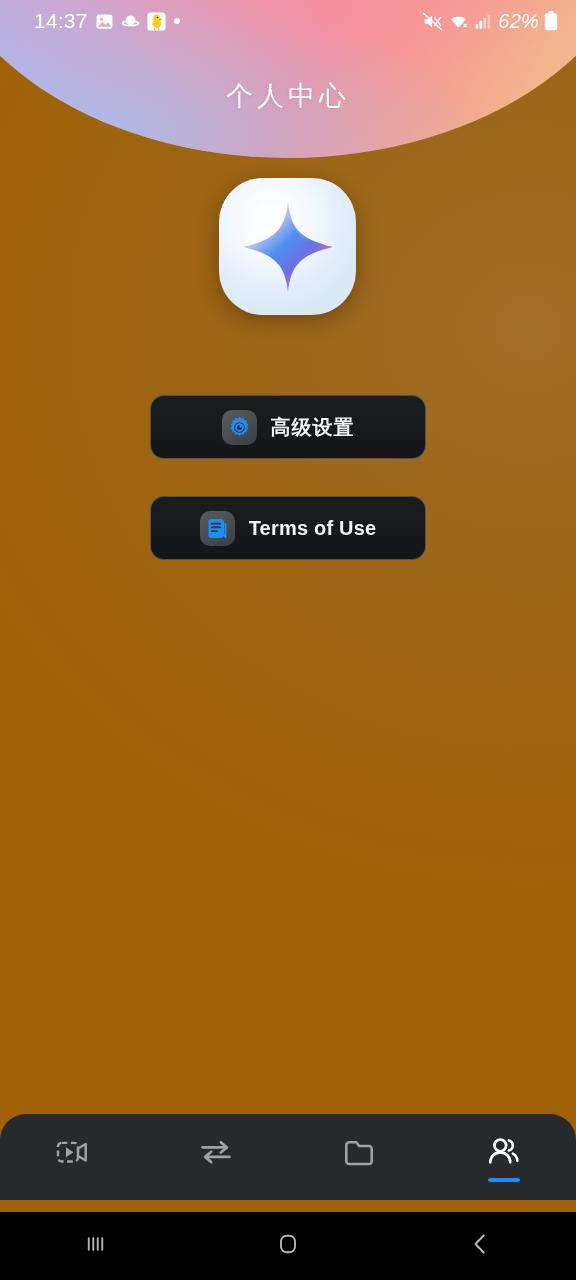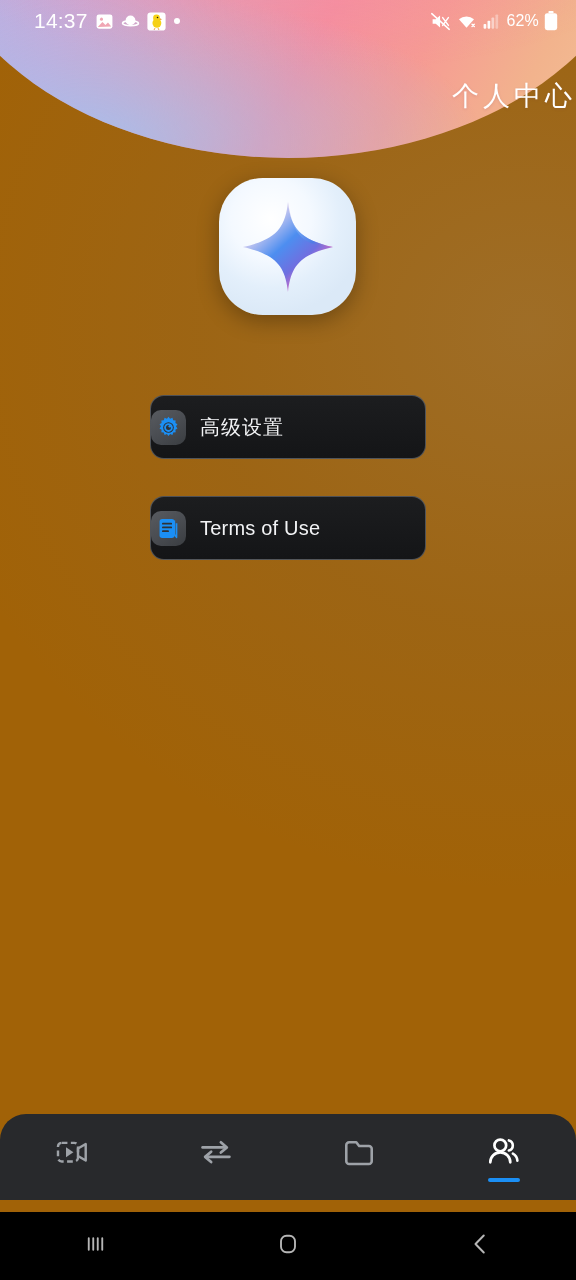--- a/index.html
+++ b/index.html
@@ -65,26 +65,26 @@
     position:absolute; left:0; top:0; width:576px; height:42px;
     display:flex; align-items:center;
     padding:0 18px 0 34px;
     color:#fff;
     z-index:8;
   }
   #status-left { display:flex; align-items:center; gap:7px; }
   #clock { font-size:21px; letter-spacing:0.2px; color:#ffffff; font-weight:400; }
   .st-ico { display:inline-flex; align-items:center; justify-content:center; }
   #status-right { margin-left:auto; display:flex; align-items:center; gap:5px; }
-  #battery-pct { font-size:16px; color:#fff; letter-spacing:0.2px; }
+  #battery-pct { font-size:20px; color:#fff; letter-spacing:0.2px;font-style:italic; }
 
   
   #page-title {
     position:absolute; top:78px; left:0; width:576px;
-    text-align:right;
+    text-align:center;
     color:#ffffff;
     font-size:27px;
     letter-spacing:4px;
     font-weight:400;
     z-index:9;
     text-shadow:0 1px 3px rgba(120,60,90,0.18);
   }
 
   
   #app-logo {
@@ -105,23 +105,24 @@
     width:276px;
     z-index:5;
   }
   .menu-card {
     position:relative;
     height:64px;
     margin-bottom:37px;
     border-radius:14px;
     background:linear-gradient(180deg,#1c1d1f 0%,#141517 100%);
     border:1px solid rgba(190,195,205,0.34);
-    display:flex; align-items:center; justify-content:flex-start;
+    display:flex; align-items:center; justify-content:center;
     cursor:pointer;
     overflow:hidden;
+    font-weight:bold;
   }
   .menu-card:last-child { margin-bottom:0; }
   .menu-inner { display:flex; align-items:center; gap:14px; }
   .menu-icon {
     width:35px; height:35px; border-radius:10px;
     background:linear-gradient(145deg,#585b60 0%,#4a4d52 50%,#3a3d41 100%);
     display:flex; align-items:center; justify-content:center;
     flex:0 0 auto;
   }
   .menu-icon svg { display:block; }

